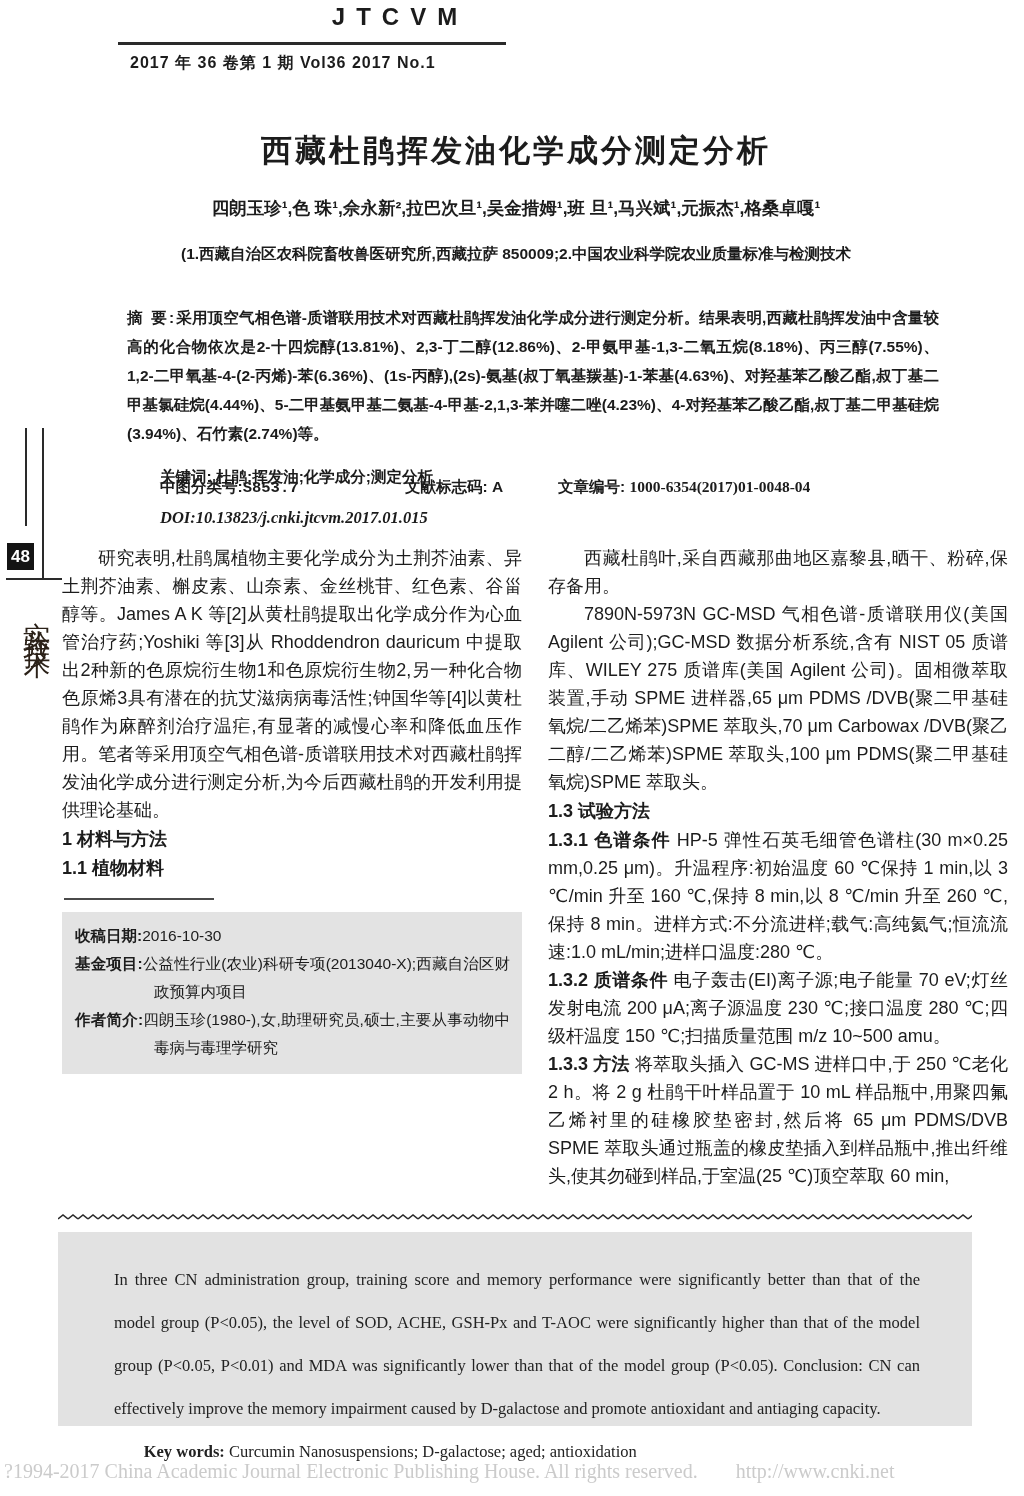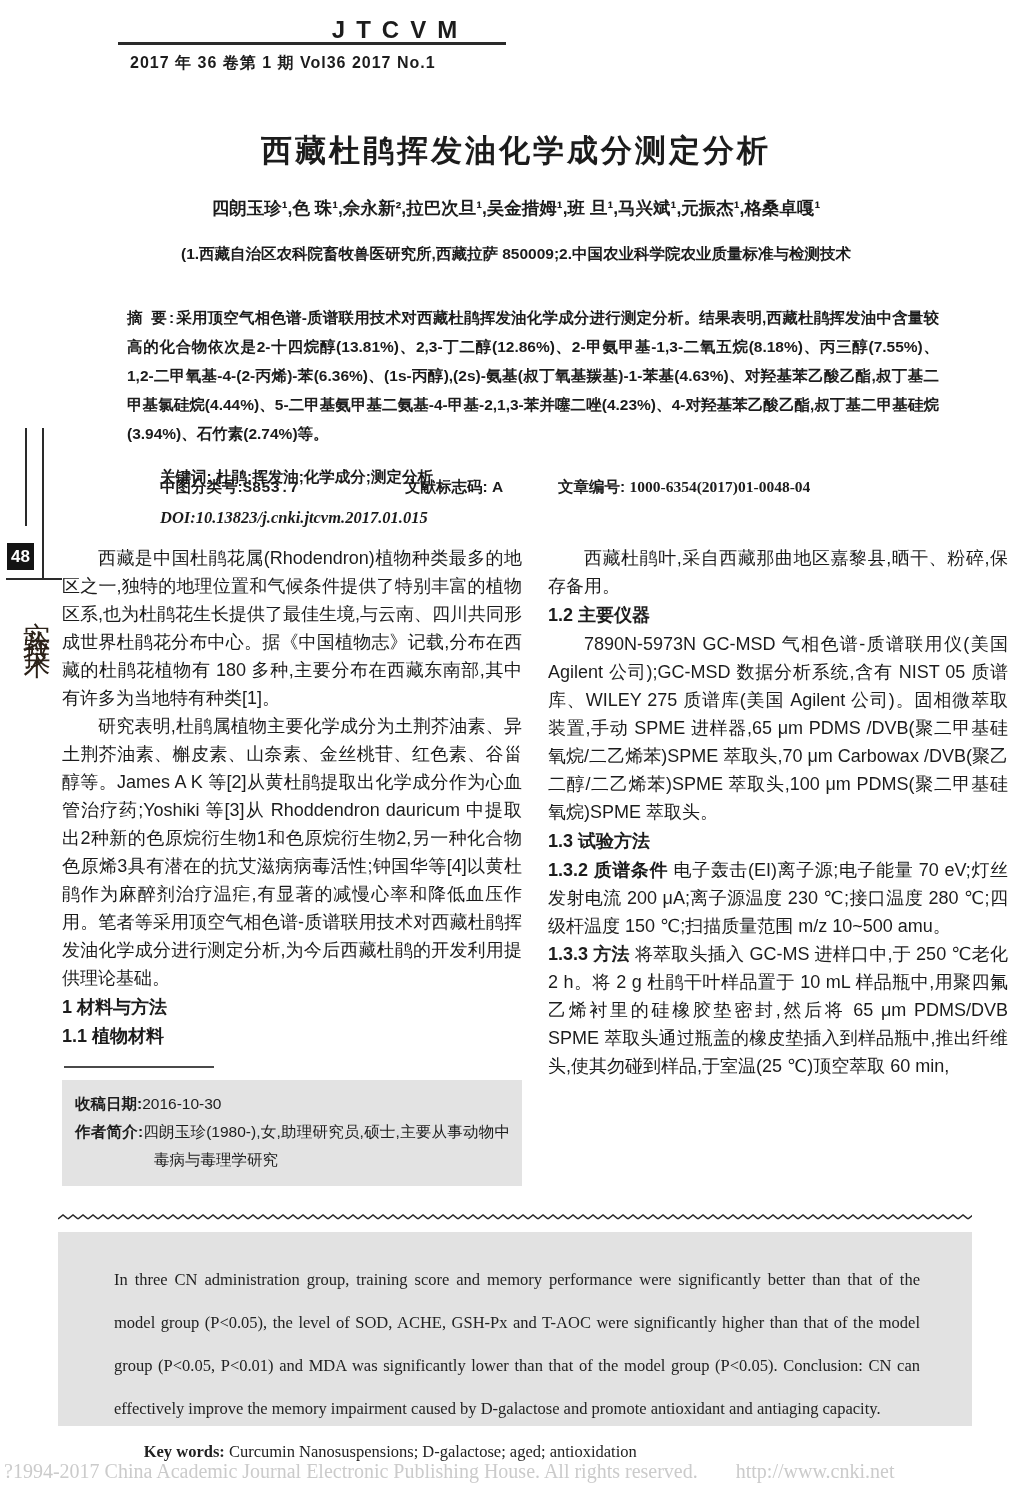--- a/index.html
+++ b/index.html
@@ -5,21 +5,21 @@
   * { margin:0; padding:0; box-sizing:border-box; }
   html,body { background:#ffffff; }
   body {
     width:1024px; height:1496px; position:relative; overflow:hidden;
     font-family:"Liberation Sans","DejaVu Sans",sans-serif;
     color:#1c1c1c;
   }
   .abs { position:absolute; }
 
   
-  .jtcvm { top:16px; left:280px; width:240px; text-align:center;
+  .jtcvm { top:3px; left:280px; width:240px; text-align:center;
     font-size:24px; font-weight:bold; letter-spacing:11px; }
   .header-rule { top:42px; left:118px; width:388px; height:2.5px; background:#2a2a2a; }
   .issue-line { top:53px; left:130px; font-size:16px; font-weight:bold; letter-spacing:1px; }
 
   
   .title { top:130px; left:60px; width:912px; text-align:center;
     font-size:31px; font-weight:bold; letter-spacing:3px; }
   .authors { top:196px; left:60px; width:912px; text-align:center;
     font-size:17.5px; font-weight:bold; }
   .affil { top:240px; left:60px; width:912px; text-align:center;
@@ -101,35 +101,35 @@
 
 <div class="abs abstract"><span class="lbl">摘  要:</span><span>采用顶空气相色谱-质谱联用技术对西藏杜鹃挥发油化学成分进行测定分析。结果表明,西藏杜鹃挥发油中含量较高的化合物依次是2-十四烷醇(13.81%)、2,3-丁二醇(12.86%)、2-甲氨甲基-1,3-二氧五烷(8.18%)、丙三醇(7.55%)、1,2-二甲氧基-4-(2-丙烯)-苯(6.36%)、(1s-丙醇),(2s)-氨基(叔丁氧基羰基)-1-苯基(4.63%)、对羟基苯乙酸乙酯,叔丁基二甲基氯硅烷(4.44%)、5-二甲基氨甲基二氨基-4-甲基-2,1,3-苯并噻二唑(4.23%)、4-对羟基苯乙酸乙酯,叔丁基二甲基硅烷(3.94%)、石竹素(2.74%)等。</span></div>
 <div class="abs keywords"><span>关键词:</span> <span>杜鹃;挥发油;化学成分;测定分析</span></div>
 <div class="abs meta-clc"><span>中图分类号:</span><span class="ser">S853.7</span></div>
 <div class="abs meta-code"><span>文献标志码:</span> <span>A</span></div>
 <div class="abs meta-id"><span>文章编号:</span> <span class="ser">1000-6354(2017)01-0048-04</span></div>
 <div class="abs doi">DOI:10.13823/j.cnki.jtcvm.2017.01.015</div>
 
 <div class="abs columns">
   <div class="col">
-    <p>西藏是中国杜鹃花属(Rhodendron)植物种类最多的地区之一,独特的地理位置和气候条件提供了特别丰富的植物区系,也为杜鹃花生长提供了最佳生境,与云南、四川共同形成世界杜鹃花分布中心。据《中国植物志》记载,分布在西藏的杜鹃花植物有 180 多种,主要分布在西藏东南部,其中有许多为当地特有种类[1]。</p>
     <p>研究表明,杜鹃属植物主要化学成分为土荆芥油素、异土荆芥油素、槲皮素、山奈素、金丝桃苷、红色素、谷甾醇等。James A K 等[2]从黄杜鹃提取出化学成分作为心血管治疗药;Yoshiki 等[3]从 Rhoddendron dauricum 中提取出2种新的色原烷衍生物1和色原烷衍生物2,另一种化合物色原烯3具有潜在的抗艾滋病病毒活性;钟国华等[4]以黄杜鹃作为麻醉剂治疗温疟,有显著的减慢心率和降低血压作用。笔者等采用顶空气相色谱-质谱联用技术对西藏杜鹃挥发油化学成分进行测定分析,为今后西藏杜鹃的开发利用提供理论基础。</p>
     <div class="h">1   材料与方法</div>
     <div class="h">1.1   植物材料</div>
     <div class="fn-rule"></div>
     <div class="fn-box">
       <div class="fn-entry"><b>收稿日期:</b><span>2016-10-30</span></div>
+      <div class="fn-entry"><b>基金项目:</b><span>公益性行业(农业)科研专项(2013040-X);西藏自治区财政预算内项目</span></div>
       <div class="fn-entry"><b>作者简介:</b><span>四朗玉珍(1980-),女,助理研究员,硕士,主要从事动物中毒病与毒理学研究</span></div>
     </div>
   </div>
   <div class="col">
     <p>西藏杜鹃叶,采自西藏那曲地区嘉黎县,晒干、粉碎,保存备用。</p>
-    <div class="h">1.2   主要仪器</div>
     <p>7890N-5973N GC-MSD 气相色谱-质谱联用仪(美国 Agilent 公司);GC-MSD 数据分析系统,含有 NIST 05 质谱库、WILEY 275 质谱库(美国 Agilent 公司)。固相微萃取装置,手动 SPME 进样器,65 μm PDMS /DVB(聚二甲基硅氧烷/二乙烯苯)SPME 萃取头,70 μm Carbowax /DVB(聚乙二醇/二乙烯苯)SPME 萃取头,100 μm PDMS(聚二甲基硅氧烷)SPME 萃取头。</p>
     <div class="h">1.3   试验方法</div>
+    <p class="noindent"><span class="plbl">1.3.1   色谱条件</span><span>  HP-5 弹性石英毛细管色谱柱(30 m×0.25 mm,0.25 μm)。升温程序:初始温度 60 ℃保持 1 min,以 3 ℃/min 升至 160 ℃,保持 8 min,以 8 ℃/min 升至 260 ℃,保持 8 min。进样方式:不分流进样;载气:高纯氦气;恒流流速:1.0 mL/min;进样口温度:280 ℃。</span></p>
     <p class="noindent"><span class="plbl">1.3.2   质谱条件</span><span>  电子轰击(EI)离子源;电子能量 70 eV;灯丝发射电流 200 μA;离子源温度 230 ℃;接口温度 280 ℃;四级杆温度 150 ℃;扫描质量范围 m/z 10~500 amu。</span></p>
     <p class="noindent"><span class="plbl">1.3.3   方法</span><span>  将萃取头插入 GC-MS 进样口中,于 250 ℃老化 2 h。将 2 g 杜鹃干叶样品置于 10 mL 样品瓶中,用聚四氟乙烯衬里的硅橡胶垫密封,然后将 65 μm PDMS/DVB SPME 萃取头通过瓶盖的橡皮垫插入到样品瓶中,推出纤维头,使其勿碰到样品,于室温(25 ℃)顶空萃取 60 min,</span></p>
   </div>
 </div>
 
 <div class="abs wavy">
   <svg width="914" height="10" xmlns="http://www.w3.org/2000/svg">
     <defs>
       <pattern id="zz" width="10" height="10" patternUnits="userSpaceOnUse">
         <path d="M0 7 L5 3 L10 7" fill="none" stroke="#2a2a2a" stroke-width="1.6"></path>

